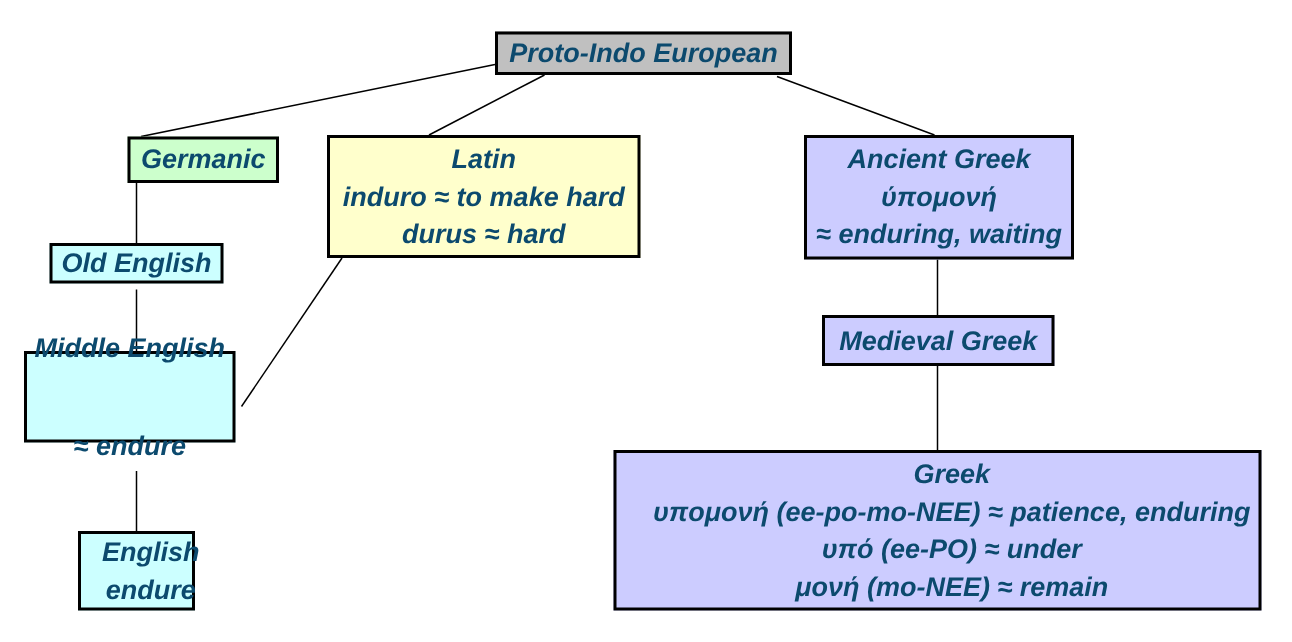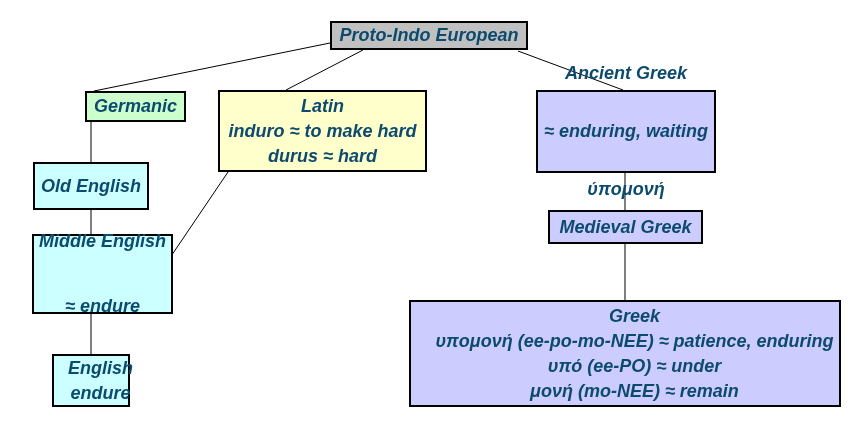--- a/index.html
+++ b/index.html
@@ -38,22 +38,22 @@
     color: #0c4a6e;
     z-index: 1;
     white-space: nowrap;
     font-style: italic;
   }
   .node .line { display: block; }
   #node-proto-indo-european { left: 330px; top: 21px;  width: 198px; height: 29px; }
   #node-germanic            { left: 41px;  top: 91px;  width: 101px; height: 31px; }
   #node-latin               { left: 180px; top: 90px;  width: 209px; height: 82px; }
   #node-ancient-greek       { left: 536px; top: 90px;  width: 180px; height: 83px; }
-  #node-old-english         { left: 33px;  top: 162px; width: 116px; height: 48px; text-align: center; }
-  #node-middle-english      { left: 32px;  top: 234px; width: 141px; height: 80px; gap: 40px; }
+  #node-old-english         { left: 33px;  top: 162px; width: 116px; height: 27px; text-align: center; }
+  #node-middle-english      { left: 16px;  top: 234px; width: 141px; height: 61px; gap: 40px; }
   #node-english-endure      { left: 52px;  top: 354px; width: 78px;  height: 53px; }
   #node-medieval-greek      { left: 548px; top: 210px; width: 155px; height: 34px; }
   #node-greek               { left: 409px; top: 300px; width: 432px; height: 107px; padding-left: 19px; }
 </style>
 </head>
 <body>
 
 <div class="canvas">
 
   <svg class="edges-layer" width="861" height="428" viewBox="0 0 861 428" xmlns="http://www.w3.org/2000/svg">
@@ -75,24 +75,24 @@
   <div class="node" id="node-germanic" style="background: rgb(204, 255, 204); margin-left: 44px;">
     <span class="line">Germanic</span>
   </div>
 
   <div class="node" id="node-latin" style="background: rgb(255, 255, 204); margin-left: 38px;">
     <span class="line">Latin</span>
     <span class="line">induro ≈ to make hard</span>
     <span class="line">durus ≈ hard</span>
   </div>
 
-  <div class="node" id="node-ancient-greek" style="background: rgb(204, 204, 255); gap: 33px;">
+  <div class="node" id="node-ancient-greek" style="background: rgb(204, 204, 255);">
     <span class="line">Ancient Greek</span>
+    <span class="line">ύπομονή</span>
     <span class="line">≈ enduring, waiting</span>
-    <span class="line">ύπομονή</span>
   </div>
 
   <div class="node" id="node-old-english" style="background: rgb(204, 255, 255);">
     <span class="line">Old English</span>
   </div>
 
   <div class="node" id="node-middle-english" style="background: rgb(204, 255, 255);">
     <span class="line">Middle English</span>
     <span class="line">≈ endure</span>
   </div>

